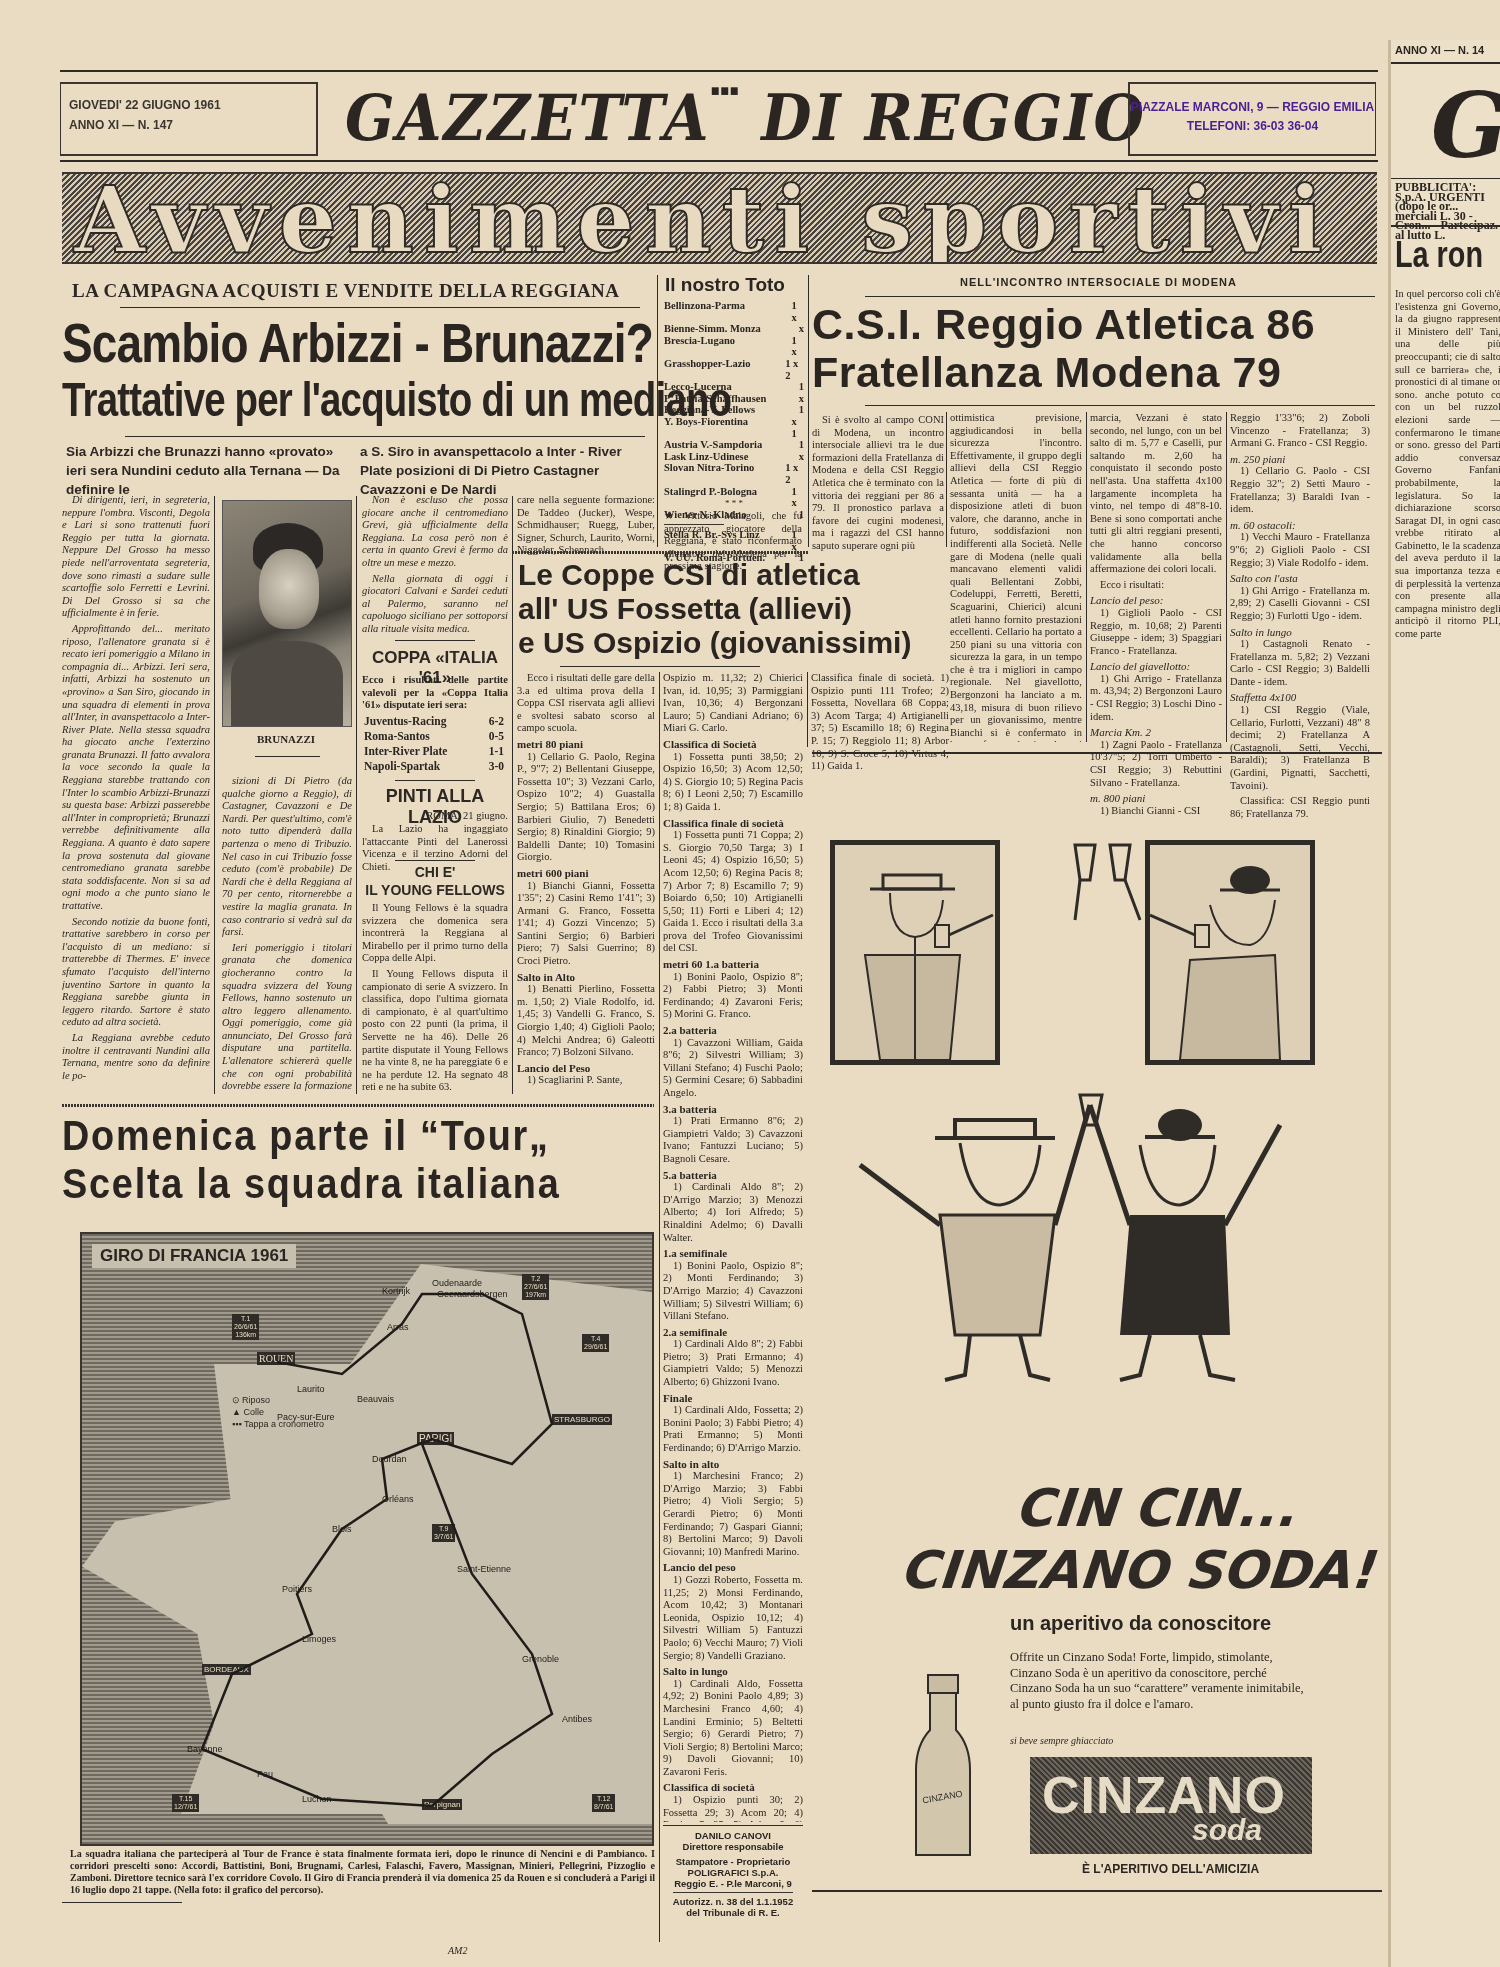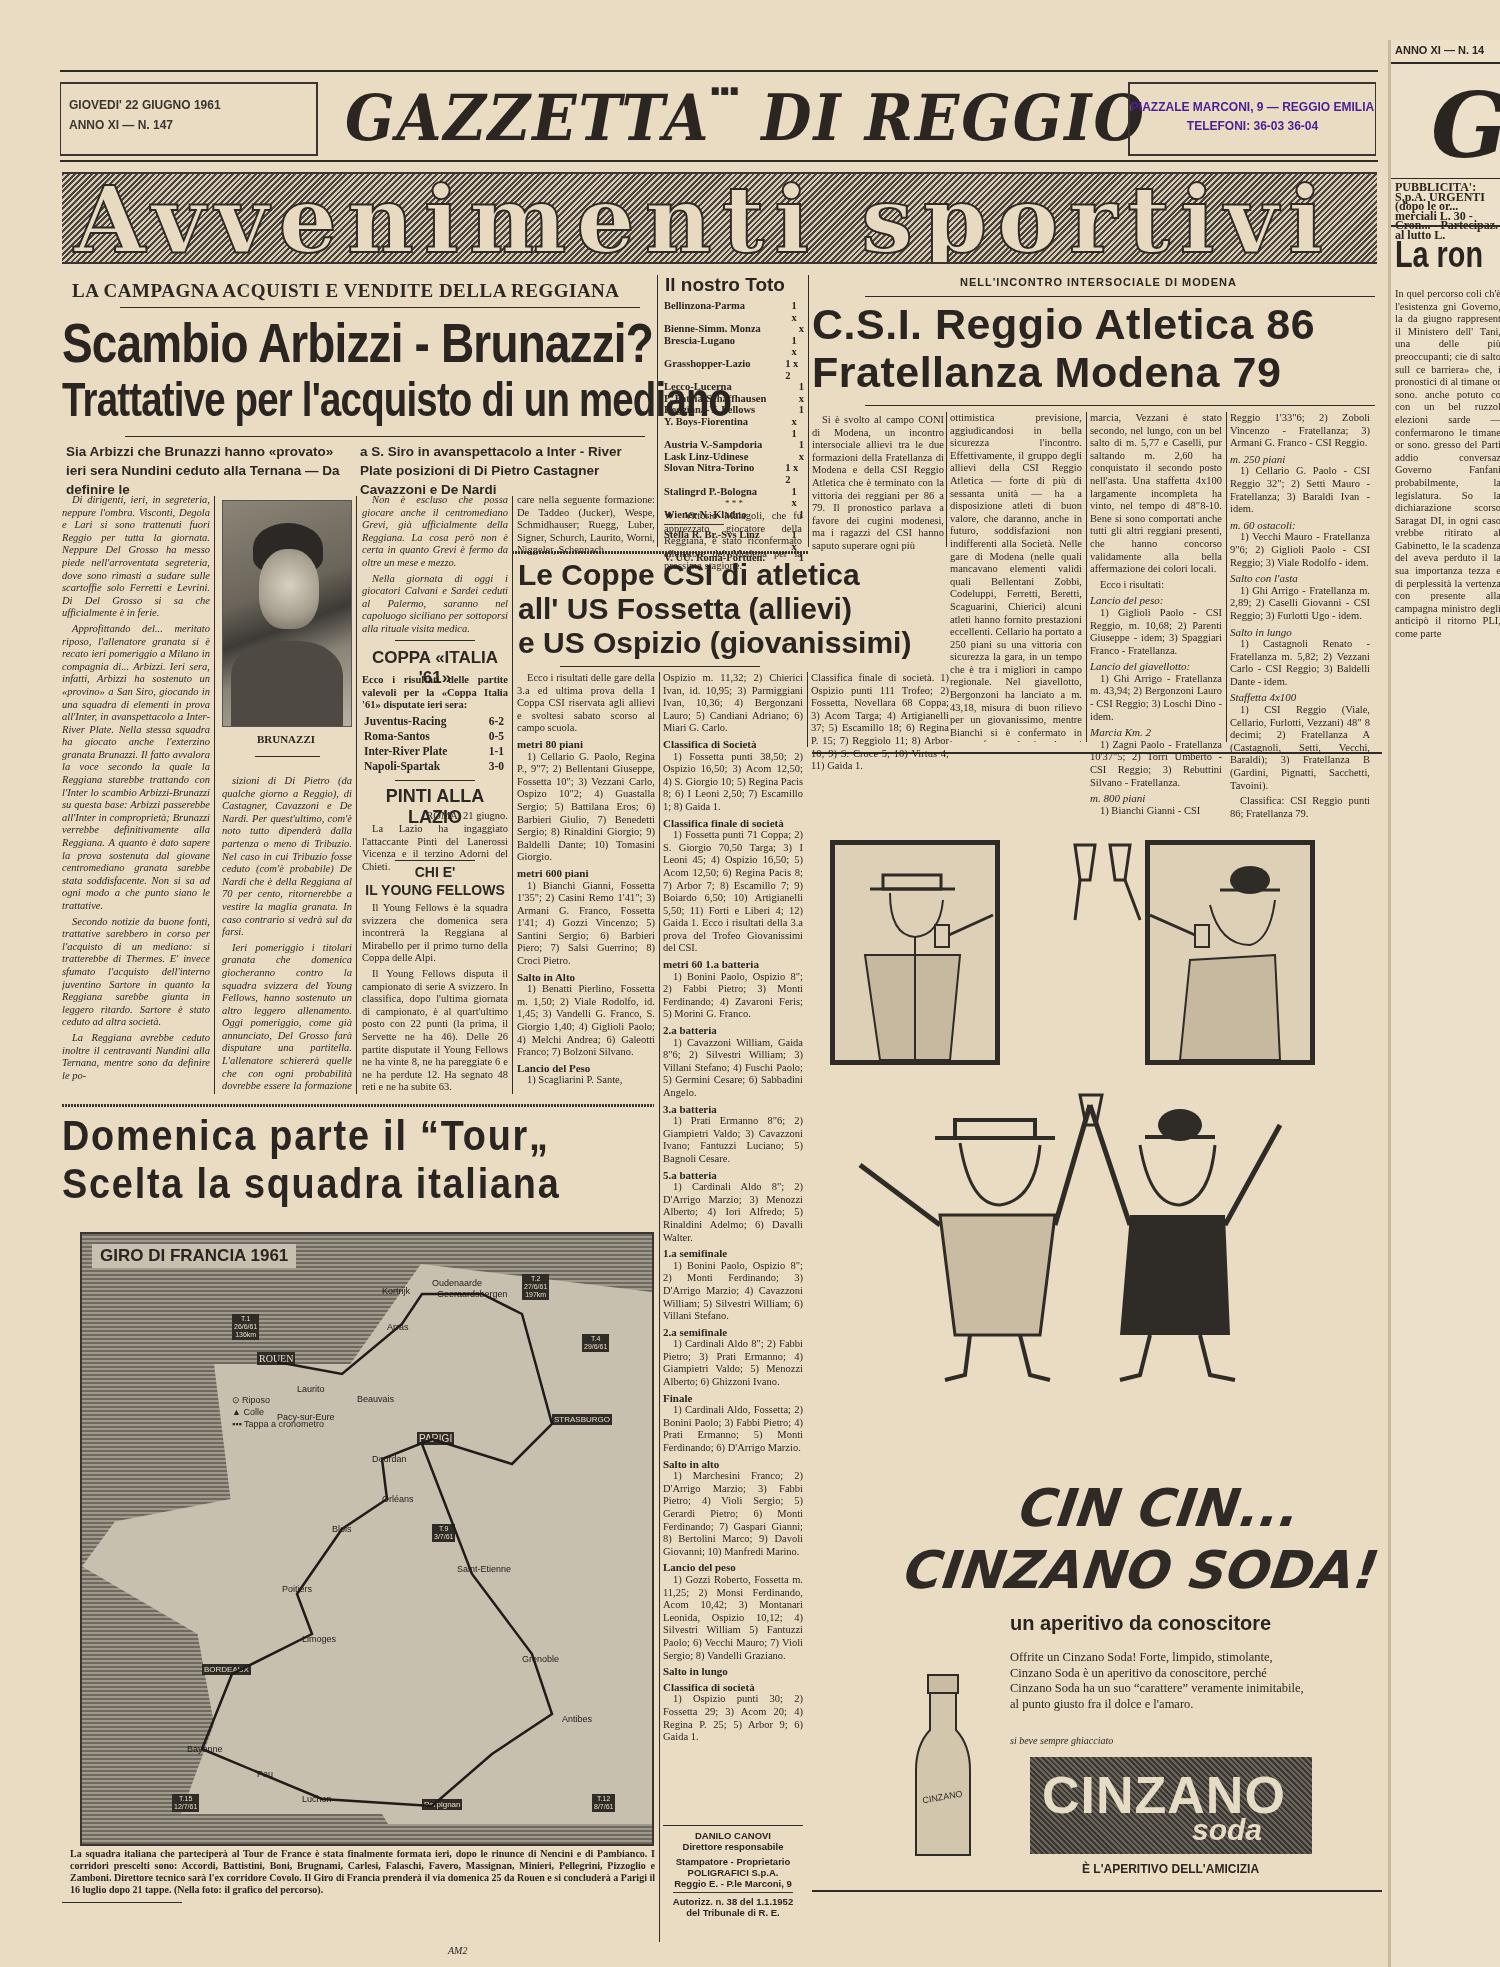--- a/index.html
+++ b/index.html
@@ -292,20 +292,21 @@
   <p>1) Bonini Paolo, Ospizio 8"; 2) Monti Ferdinando; 3) D'Arrigo Marzio; 4) Cavazzoni William; 5) Silvestri William; 6) Villani Stefano.</p>
   <div class="section-h">2.a semifinale</div>
   <p>1) Cardinali Aldo 8"; 2) Fabbi Pietro; 3) Prati Ermanno; 4) Giampietri Valdo; 5) Menozzi Alberto; 6) Ghizzoni Ivano.</p>
   <div class="section-h">Finale</div>
   <p>1) Cardinali Aldo, Fossetta; 2) Bonini Paolo; 3) Fabbi Pietro; 4) Prati Ermanno; 5) Monti Ferdinando; 6) D'Arrigo Marzio.</p>
   <div class="section-h">Salto in alto</div>
   <p>1) Marchesini Franco; 2) D'Arrigo Marzio; 3) Fabbi Pietro; 4) Violi Sergio; 5) Gerardi Pietro; 6) Monti Ferdinando; 7) Gaspari Gianni; 8) Bertolini Marco; 9) Davoli Giovanni; 10) Manfredi Marino.</p>
   <div class="section-h">Lancio del peso</div>
   <p>1) Gozzi Roberto, Fossetta m. 11,25; 2) Monsi Ferdinando, Acom 10,42; 3) Montanari Leonida, Ospizio 10,12; 4) Silvestri William 5) Fantuzzi Paolo; 6) Vecchi Mauro; 7) Violi Sergio; 8) Vandelli Graziano.</p>
   <div class="section-h">Salto in lungo</div>
+  <p>1) Cardinali Aldo, Fossetta 4,92; 2) Bonini Paolo 4,89; 3) Marchesini Franco 4,60; 4) Landini Erminio; 5) Beltetti Sergio; 6) Gerardi Pietro; 7) Violi Sergio; 8) Bertolini Marco; 9) Davoli Giovanni; 10) Zavaroni Feris.</p>
   <div class="section-h">Classifica di società</div>
   <p>1) Ospizio punti 30; 2) Fossetta 29; 3) Acom 20; 4) Regina P. 25; 5) Arbor 9; 6) Gaida 1.</p>
 </div>
 <div class="rule" style="left:807px;top:672px;width:1px;height:75px;"></div>
 <div class="abs col-text" style="left:811px;top:672px;width:138px;">Classifica finale di società. 1) Ospizio punti 111 Trofeo; 2) Fossetta, Novellara 68 Coppa; 3) Acom Targa; 4) Artigianelli 37; 5) Escamillo 18; 6) Regina P. 15; 7) Reggiolo 11; 8) Arbor 10; 9) S. Croce 5; 10) Virtus 4; 11) Gaida 1.</div>
 
 <div class="rule" style="left:663px;top:1825px;width:140px;height:1px;"></div>
 <div class="abs sans" style="left:663px;top:1830px;width:140px;text-align:center;font-size:9.5px;font-weight:bold;">
   <div>DANILO CANOVI</div>
   <div>Direttore responsabile</div>

